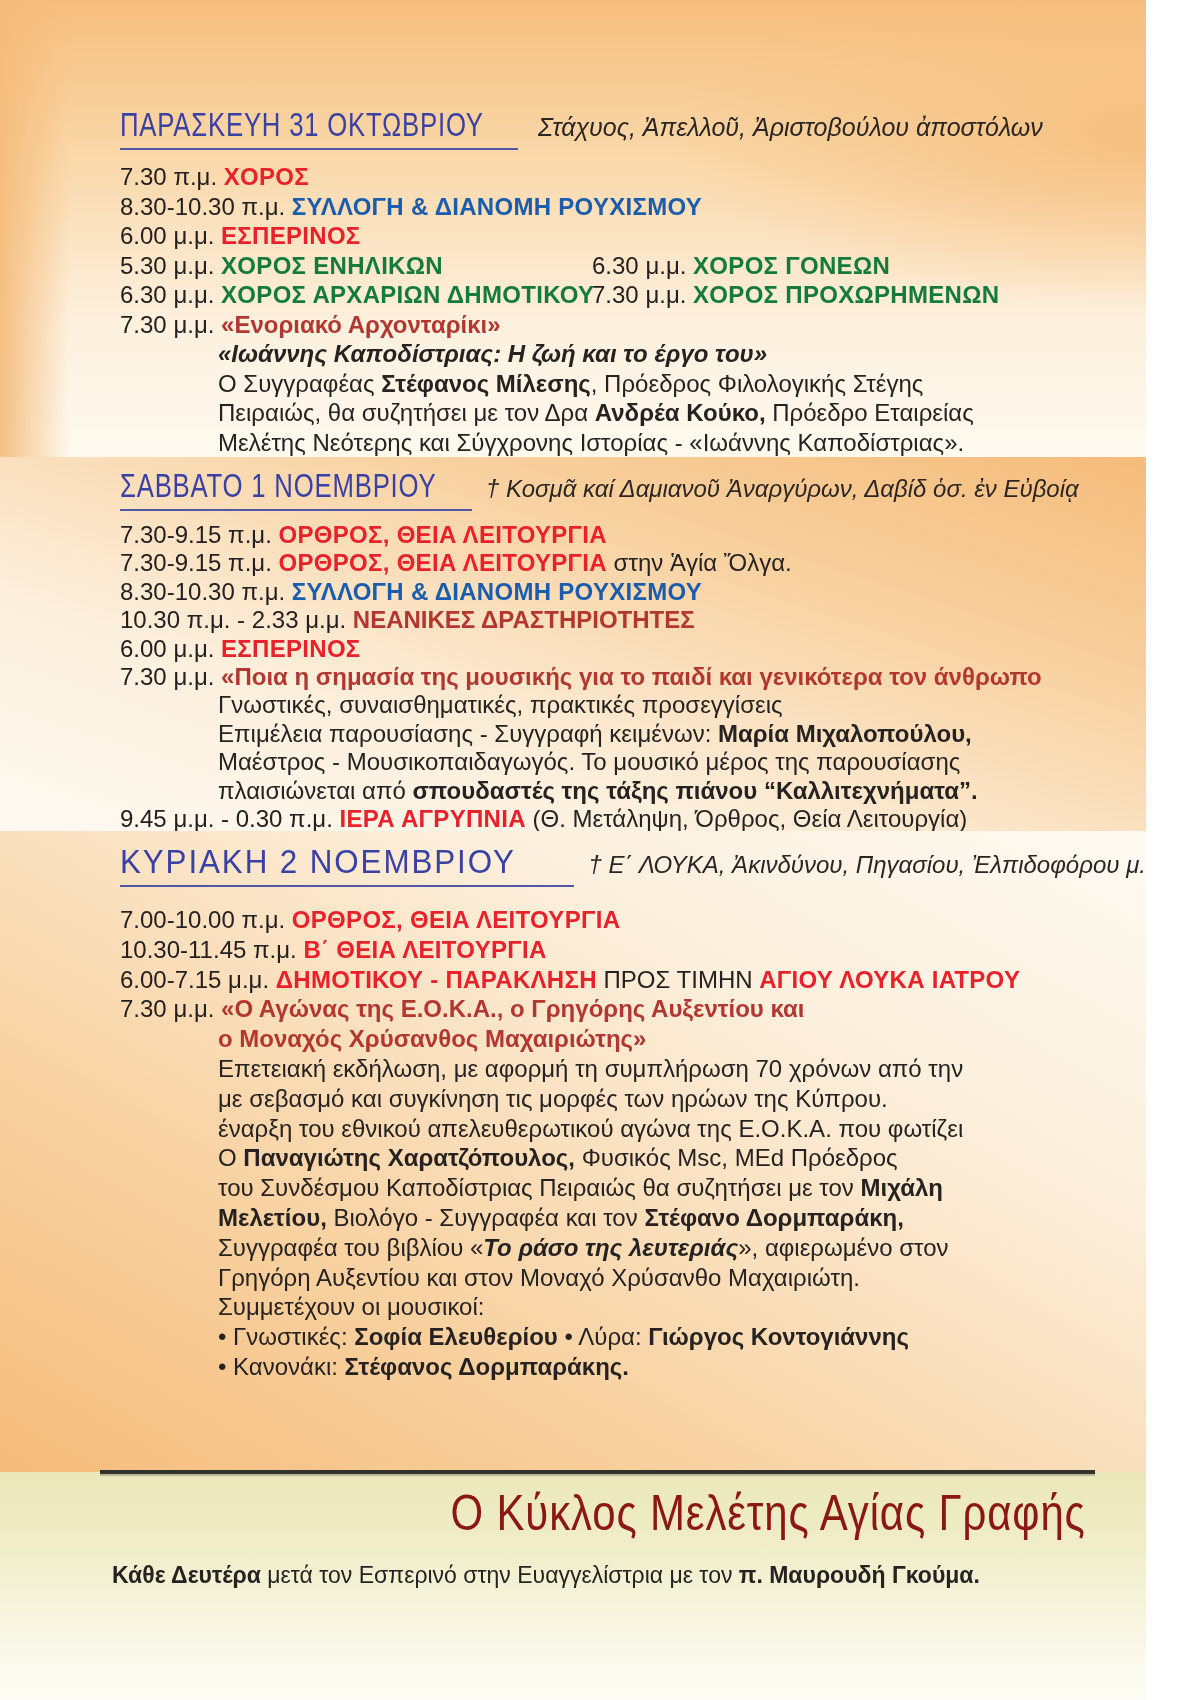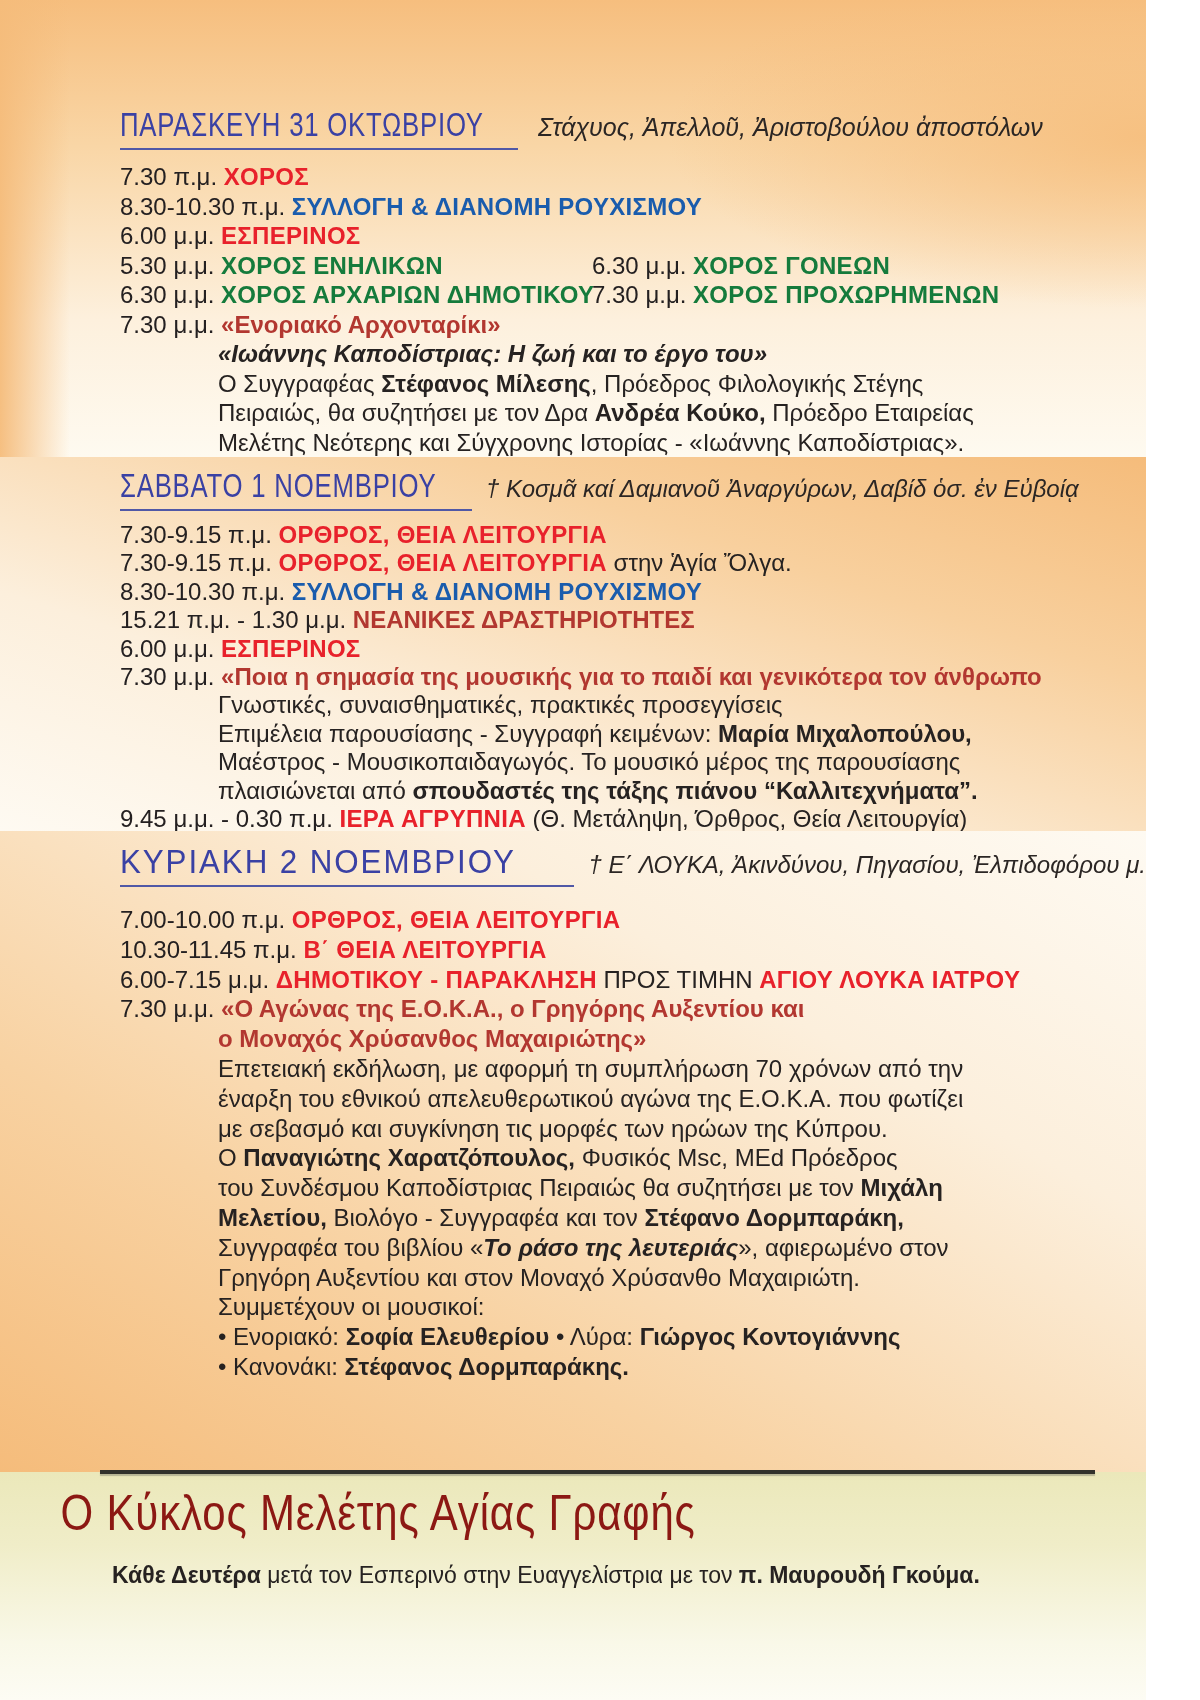--- a/index.html
+++ b/index.html
@@ -55,21 +55,21 @@
   .seg-k{color:#262221;}
   .seg-B{color:#262221;font-weight:700;}
   .seg-I{color:#262221;font-weight:700;font-style:italic;}
   .seg-r{color:#E8212B;font-weight:700;letter-spacing:.3px;}
   .seg-b{color:#1A5CAD;font-weight:700;letter-spacing:.3px;}
   .seg-g{color:#157B3C;font-weight:700;letter-spacing:.3px;}
   .seg-d{color:#B23730;font-weight:700;}
 
   .divider{position:relative;top:-2px;margin-left:100px;width:995px;height:4px;background:#32322C;
            box-shadow:0 2px 1px rgba(90,90,80,.35);}
-  .footer-title{text-align:left;margin-top:8px;line-height:58px;}
+  .footer-title{text-align:right;margin-top:8px;line-height:58px;}
   .footer-title-inner{
     display:inline-block;transform:scaleX(.84);font-size:50px;color:#8C1813;
     letter-spacing:1px;white-space:nowrap;font-weight:400;
   }
   .footer-line{margin-top:8px;padding-left:112px;font-size:23px;white-space:nowrap;}
 </style>
 </head>
 <body>
 
 <div class="page">
@@ -100,21 +100,21 @@
     <div class="heading">
       <div class="title">
         <span class="title-inner">ΣΑΒΒΑΤΟ  1 ΝΟΕΜΒΡΙΟΥ</span>
       </div>
       <span class="subtitle">† Κοσμᾶ καί Δαμιανοῦ Ἀναργύρων, Δαβίδ ὁσ. ἐν Εὐβοίᾳ</span>
     </div>
     <div class="lines">
         <div class="line"><span class="seg-t">7.30-9.15 π.μ. </span><span class="seg-r">ΟΡΘΡΟΣ, ΘΕΙΑ ΛΕΙΤΟΥΡΓΙΑ</span></div>
         <div class="line"><span class="seg-t">7.30-9.15 π.μ. </span><span class="seg-r">ΟΡΘΡΟΣ, ΘΕΙΑ ΛΕΙΤΟΥΡΓΙΑ</span><span class="seg-k"> στην Ἁγία Ὄλγα.</span></div>
         <div class="line"><span class="seg-t">8.30-10.30 π.μ. </span><span class="seg-b">ΣΥΛΛΟΓΗ &amp; ΔΙΑΝΟΜΗ ΡΟΥΧΙΣΜΟΥ</span></div>
-        <div class="line"><span class="seg-t">15.21 π.μ. - 1.30 μ.μ. </span><span class="seg-d">ΝΕΑΝΙΚΕΣ ΔΡΑΣΤΗΡΙΟΤΗΤΕΣ</span></div>
+        <div class="line"><span class="seg-t">10.30 π.μ. - 2.33 μ.μ. </span><span class="seg-d">ΝΕΑΝΙΚΕΣ ΔΡΑΣΤΗΡΙΟΤΗΤΕΣ</span></div>
         <div class="line"><span class="seg-t">6.00 μ.μ. </span><span class="seg-r">ΕΣΠΕΡΙΝΟΣ</span></div>
         <div class="line"><span class="seg-t">7.30 μ.μ. </span><span class="seg-d">«Ποια η σημασία της μουσικής για το παιδί και γενικότερα τον άνθρωπο</span></div>
         <div class="line ind"><span class="seg-k">Γνωστικές, συναισθηματικές, πρακτικές προσεγγίσεις</span></div>
         <div class="line ind"><span class="seg-k">Επιμέλεια παρουσίασης - Συγγραφή κειμένων: </span><span class="seg-B">Μαρία Μιχαλοπούλου,</span></div>
         <div class="line ind"><span class="seg-k">Μαέστρος - Μουσικοπαιδαγωγός. Το μουσικό μέρος της παρουσίασης</span></div>
         <div class="line ind"><span class="seg-k">πλαισιώνεται από </span><span class="seg-B">σπουδαστές της τάξης πιάνου “Καλλιτεχνήματα”.</span></div>
         <div class="line"><span class="seg-t">9.45 μ.μ. - 0.30 π.μ. </span><span class="seg-r">ΙΕΡΑ ΑΓΡΥΠΝΙΑ</span><span class="seg-k"> (Θ. Μετάληψη, Όρθρος, Θεία Λειτουργία)</span></div>
       </div>
   </div>
 
@@ -125,29 +125,29 @@
       </div>
       <span class="subtitle">† Ε΄ ΛΟΥΚΑ, Ἀκινδύνου, Πηγασίου, Ἐλπιδοφόρου μ.</span>
     </div>
     <div class="lines">
         <div class="line"><span class="seg-t">7.00-10.00 π.μ. </span><span class="seg-r">ΟΡΘΡΟΣ, ΘΕΙΑ ΛΕΙΤΟΥΡΓΙΑ</span></div>
         <div class="line"><span class="seg-t">10.30-11.45 π.μ. </span><span class="seg-r">Β΄ ΘΕΙΑ ΛΕΙΤΟΥΡΓΙΑ</span></div>
         <div class="line"><span class="seg-t">6.00-7.15 μ.μ. </span><span class="seg-r">ΔΗΜΟΤΙΚΟΥ - ΠΑΡΑΚΛΗΣΗ</span><span class="seg-k"> ΠΡΟΣ ΤΙΜΗΝ </span><span class="seg-r">ΑΓΙΟΥ ΛΟΥΚΑ ΙΑΤΡΟΥ</span></div>
         <div class="line"><span class="seg-t">7.30 μ.μ. </span><span class="seg-d">«Ο Αγώνας της Ε.Ο.Κ.Α., ο Γρηγόρης Αυξεντίου και</span></div>
         <div class="line ind"><span class="seg-d">ο Μοναχός Χρύσανθος Μαχαιριώτης»</span></div>
         <div class="line ind"><span class="seg-k">Επετειακή εκδήλωση, με αφορμή τη συμπλήρωση 70 χρόνων από την</span></div>
+        <div class="line ind"><span class="seg-k">με σεβασμό και συγκίνηση τις μορφές των ηρώων της Κύπρου.</span></div>
         <div class="line ind"><span class="seg-k">έναρξη του εθνικού απελευθερωτικού αγώνα της Ε.Ο.Κ.Α. που φωτίζει</span></div>
-        <div class="line ind"><span class="seg-k">με σεβασμό και συγκίνηση τις μορφές των ηρώων της Κύπρου.</span></div>
         <div class="line ind"><span class="seg-k">Ο </span><span class="seg-B">Παναγιώτης Χαρατζόπουλος,</span><span class="seg-k"> Φυσικός Msc, MEd Πρόεδρος</span></div>
         <div class="line ind"><span class="seg-k">του Συνδέσμου Καποδίστριας Πειραιώς θα συζητήσει με τον </span><span class="seg-B">Μιχάλη</span></div>
         <div class="line ind"><span class="seg-B">Μελετίου,</span><span class="seg-k"> Βιολόγο - Συγγραφέα και τον </span><span class="seg-B">Στέφανο Δορμπαράκη,</span></div>
         <div class="line ind"><span class="seg-k">Συγγραφέα του βιβλίου «</span><span class="seg-I">Το ράσο της λευτεριάς</span><span class="seg-k">», αφιερωμένο στον</span></div>
         <div class="line ind"><span class="seg-k">Γρηγόρη Αυξεντίου και στον Μοναχό Χρύσανθο Μαχαιριώτη.</span></div>
         <div class="line ind"><span class="seg-k">Συμμετέχουν οι μουσικοί:</span></div>
-        <div class="line ind"><span class="seg-k">• Ενοριακό: </span><span class="seg-B">Σοφία Ελευθερίου</span><span class="seg-k"> • Λύρα: </span><span class="seg-B">Γιώργος Κοντογιάννης</span></div>
+        <div class="line ind"><span class="seg-k">• Γνωστικές: </span><span class="seg-B">Σοφία Ελευθερίου</span><span class="seg-k"> • Λύρα: </span><span class="seg-B">Γιώργος Κοντογιάννης</span></div>
         <div class="line ind"><span class="seg-k">• Κανονάκι: </span><span class="seg-B">Στέφανος Δορμπαράκης.</span></div>
       </div>
   </div>
 
   <div class="band band-d">
     <div class="divider"></div>
     <div class="footer-title">
       <span class="footer-title-inner">Ο Κύκλος Μελέτης Αγίας Γραφής</span>
     </div>
     <div class="footer-line">

